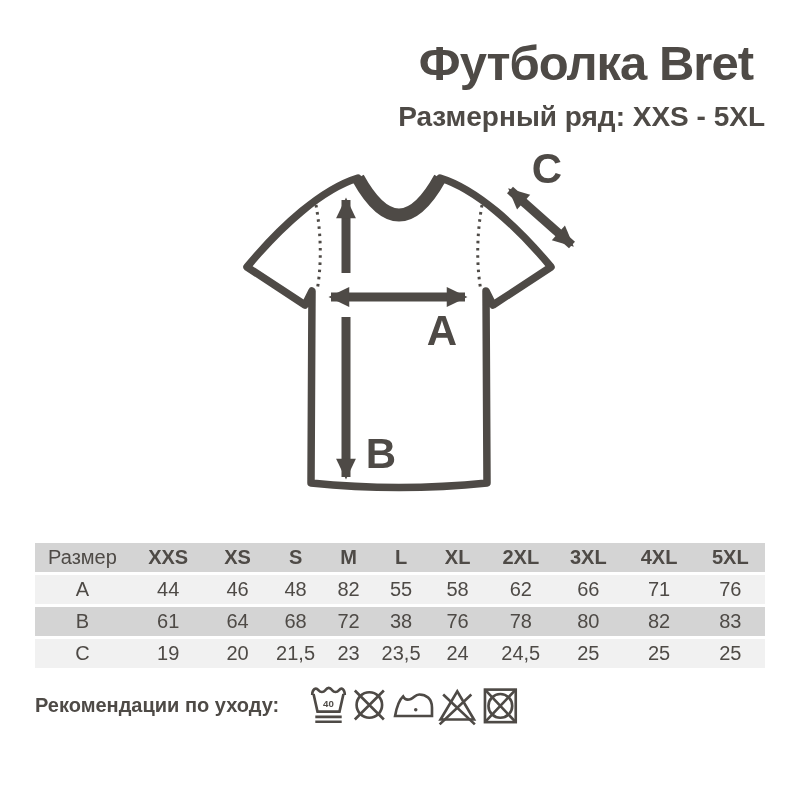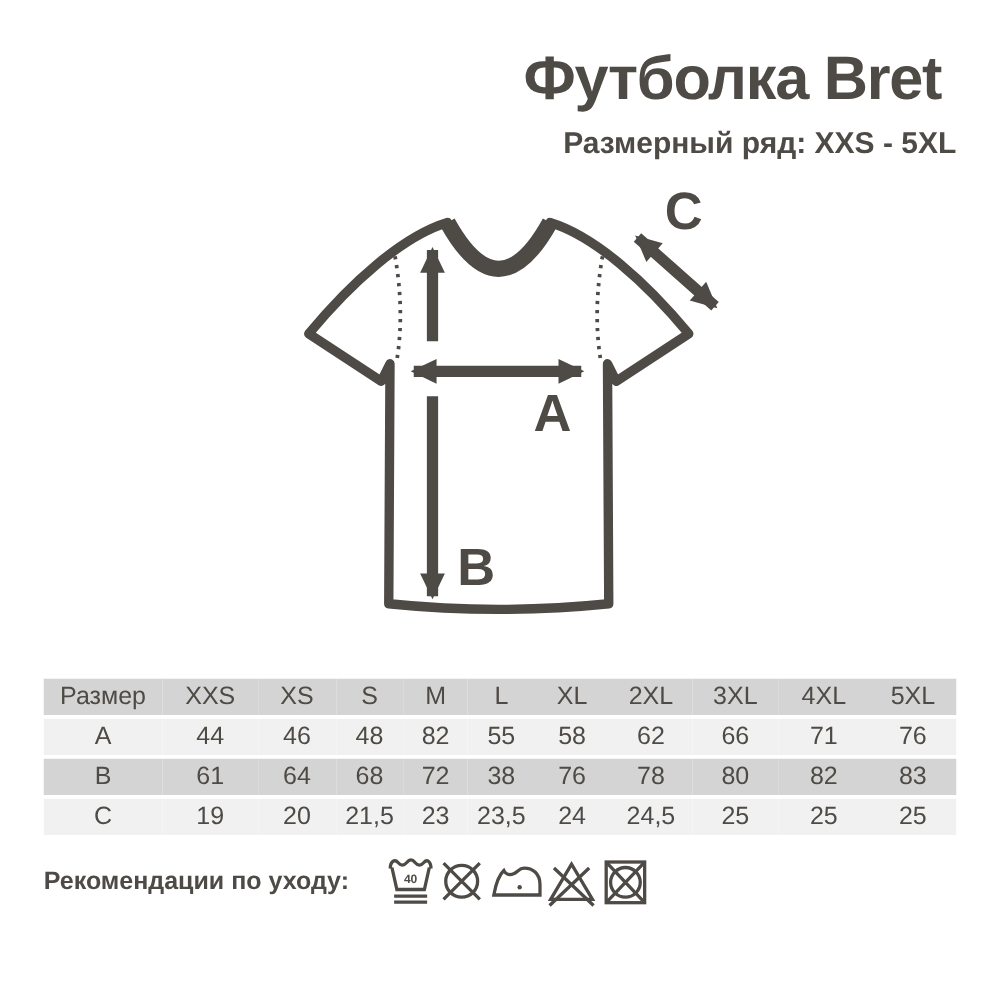--- a/index.html
+++ b/index.html
@@ -11,39 +11,39 @@
   html,body{margin:0;padding:0}
   body{
     width:800px;height:800px;background:#ffffff;position:relative;overflow:hidden;
     font-family:"Liberation Sans","DejaVu Sans",sans-serif;color:var(--ink);
   }
   .page{position:absolute;inset:0}
 
   
   .hdr{position:absolute;top:26px;right:35px;text-align:right}
   .hdr h1{margin:12px;font-size:49px;line-height:1.04;font-weight:700;letter-spacing:-1px;color:var(--ink)}
-  .hdr .sub{margin-top:10px;font-size:24px;font-weight:700;color:var(--ink)}
+  .hdr .sub{margin-top:10px;font-size:28px;font-weight:700;color:var(--ink)}
 
   
   .diagram{position:absolute;left:230px;top:145px}
   .diagram .outline{fill:#ffffff;stroke:var(--ink);stroke-width:7.5;stroke-linejoin:round}
   .diagram .collar{fill:none;stroke:var(--ink);stroke-width:13;stroke-linecap:butt}
   .diagram .seam{fill:none;stroke:var(--ink);stroke-width:3;stroke-dasharray:2.6 4.6}
   .diagram .arrow{stroke:var(--ink);stroke-width:9;fill:none}
   .diagram .mlabel{fill:var(--ink);font-size:42px;font-weight:600;font-family:"Liberation Sans","DejaVu Sans",sans-serif}
   .ah{fill:var(--ink)}
 
   
   .size-table{
     position:absolute;left:35px;top:540px;width:730px;
     border-collapse:separate;border-spacing:0 3px;table-layout:fixed;
     font-size:20px;text-align:center;color:var(--ink);
   }
   .size-table th,.size-table td{padding:0;height:29px;line-height:29px;font-weight:400;overflow:hidden;white-space:nowrap}
-  .size-table thead th{background:var(--th-bg);font-weight:400}
+  .size-table thead th{background:var(--th-bg);font-weight:700}
   .size-table thead th:first-child{font-weight:400}
   .size-table tbody tr:nth-child(odd){background:var(--row-bg)}
   .size-table tbody tr:nth-child(even){background:var(--th-bg)}
   .size-table th:nth-child(1){width:13%}
   .size-table th:nth-child(2){width:10.5%}
   .size-table th:nth-child(3){width:8.5%}
   .size-table th:nth-child(4){width:7.4%}
   .size-table th:nth-child(5){width:7.1%}
   .size-table th:nth-child(6){width:7.3%}
   .size-table th:nth-child(7){width:8.2%}

